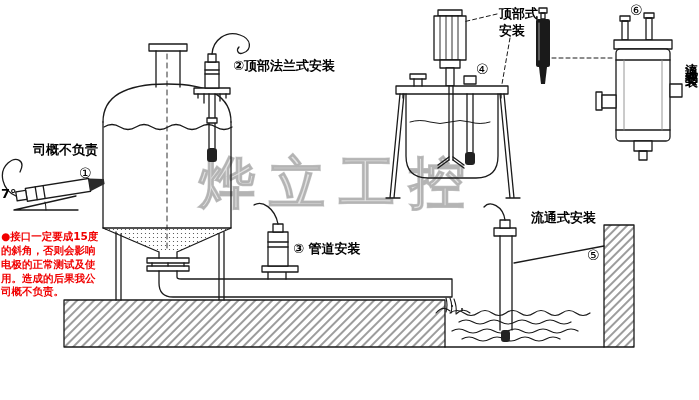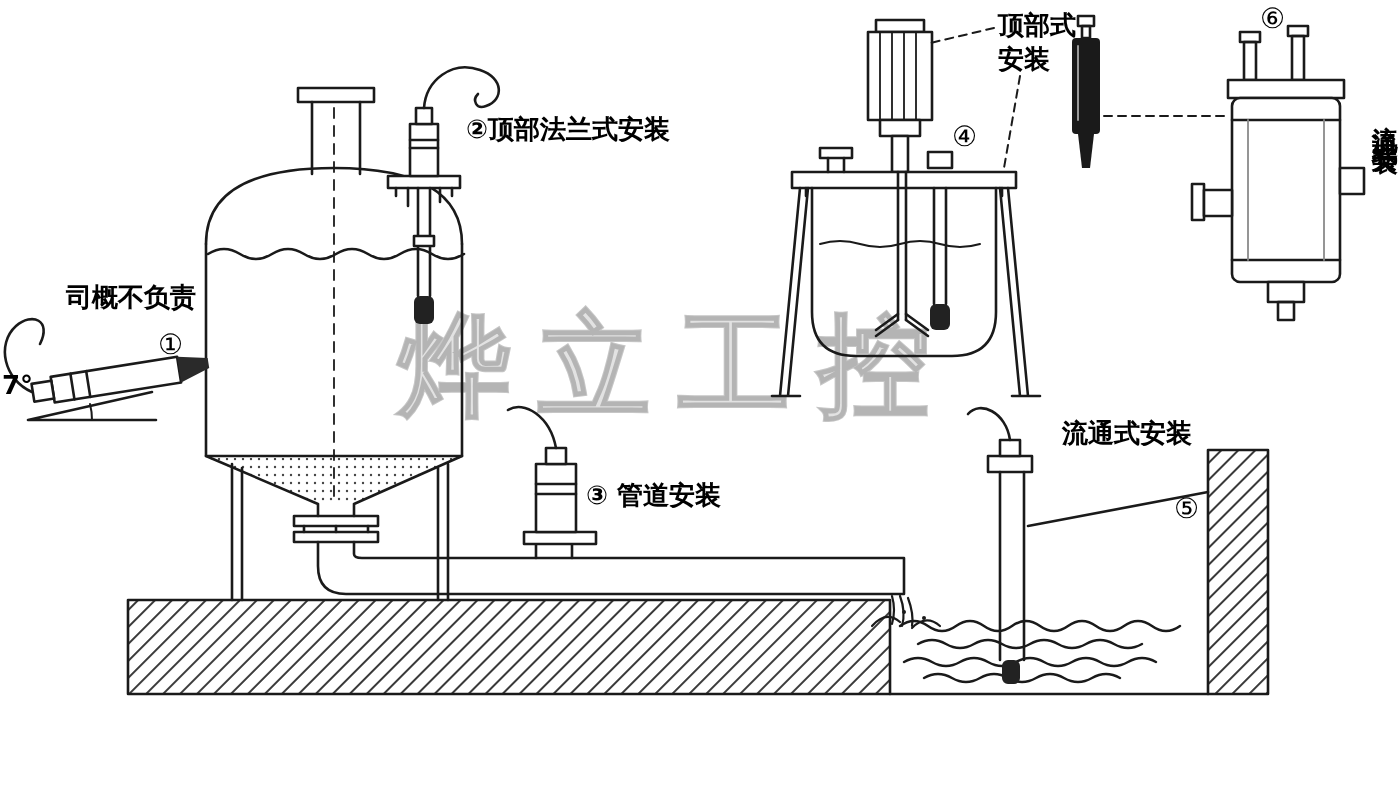--- a/index.html
+++ b/index.html
@@ -169,13 +169,18 @@
   <div class="lbl" style="left:499px; top:6px;">顶部式
 安装</div>
   <div class="num" style="left:476px; top:62px;">④</div>
 
   <div class="lbl" style="left:531px; top:210px;">流通式安装</div>
   <div class="num" style="left:587px; top:248px;">⑤</div>
 
   <div class="num" style="left:630px; top:3px;">⑥</div>
   <div class="lbl vertical" style="left:682px; top:52px;">流通式安装</div>
 
+  <div class="warning">●接口一定要成15度
+的斜角，否则会影响
+电极的正常测试及使
+用。造成的后果我公
+司概不负责。</div>
 </div>
 
 </body></html>

